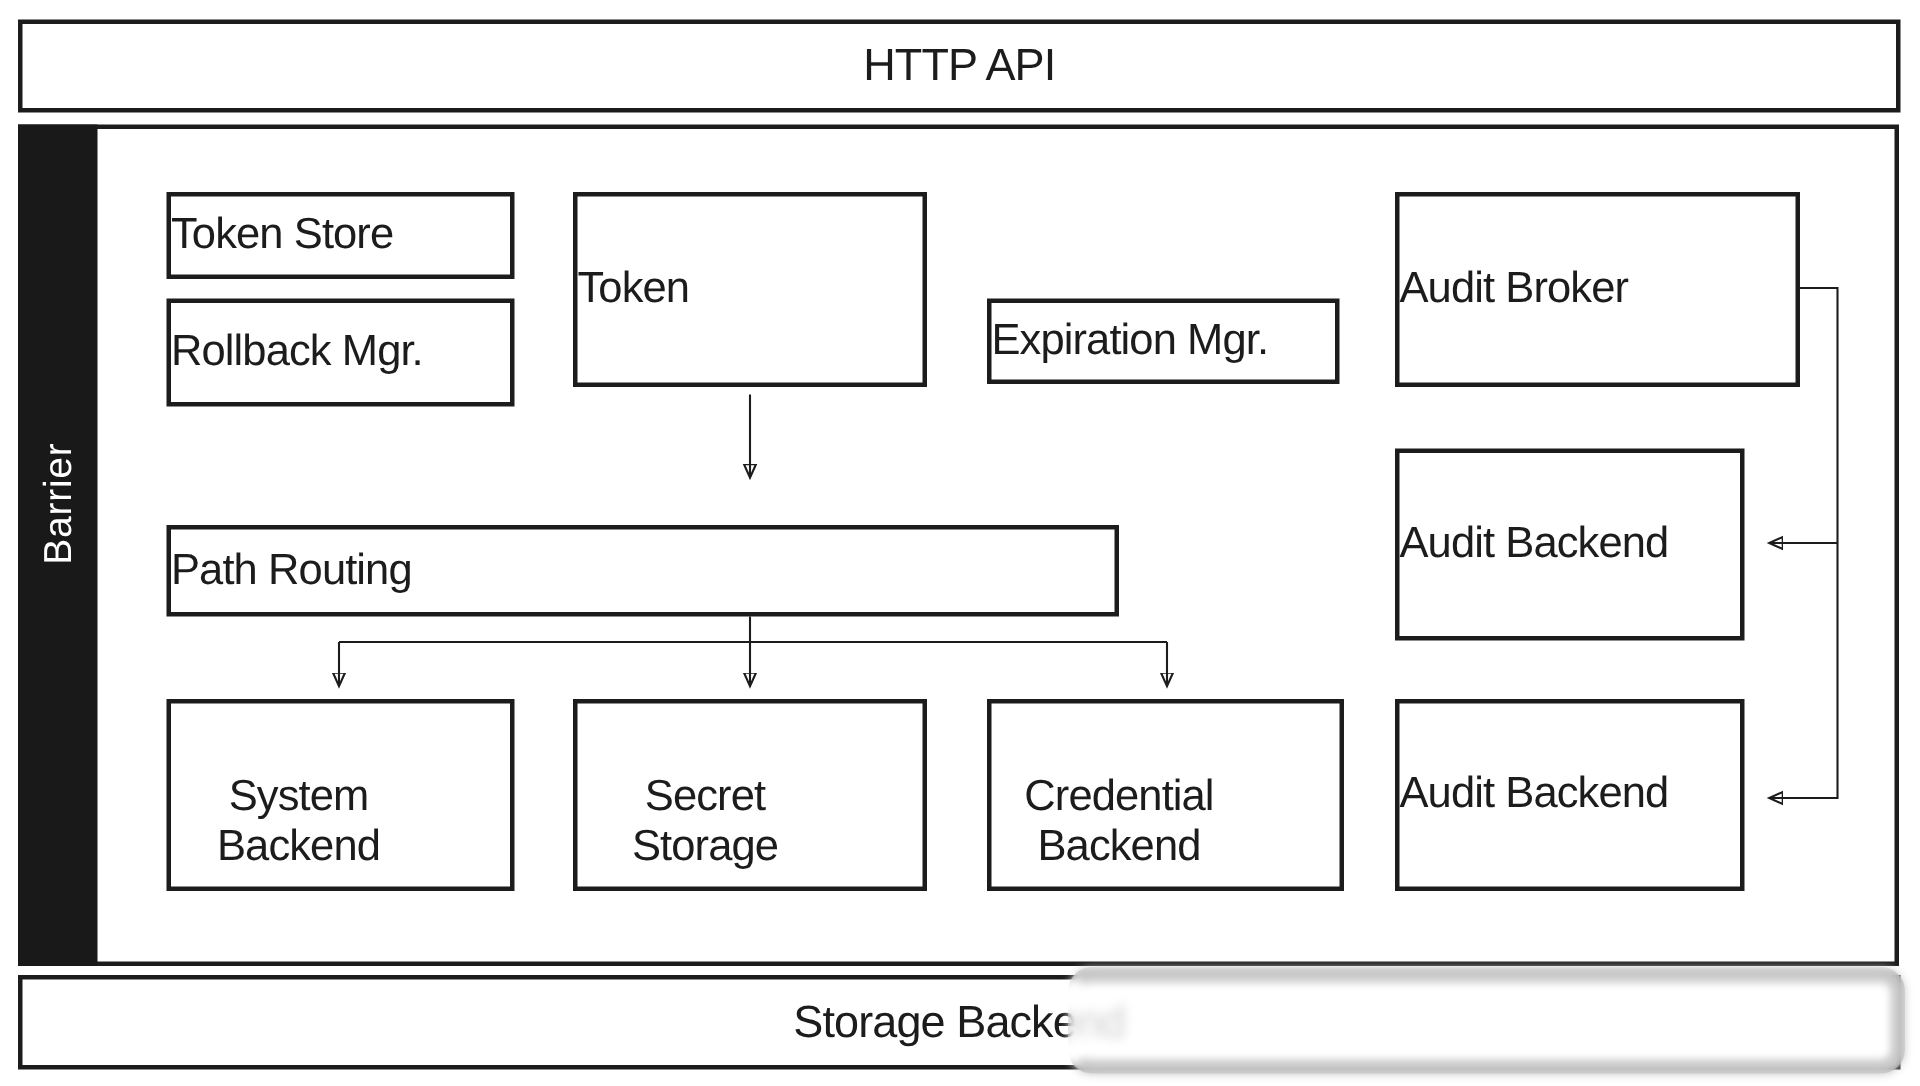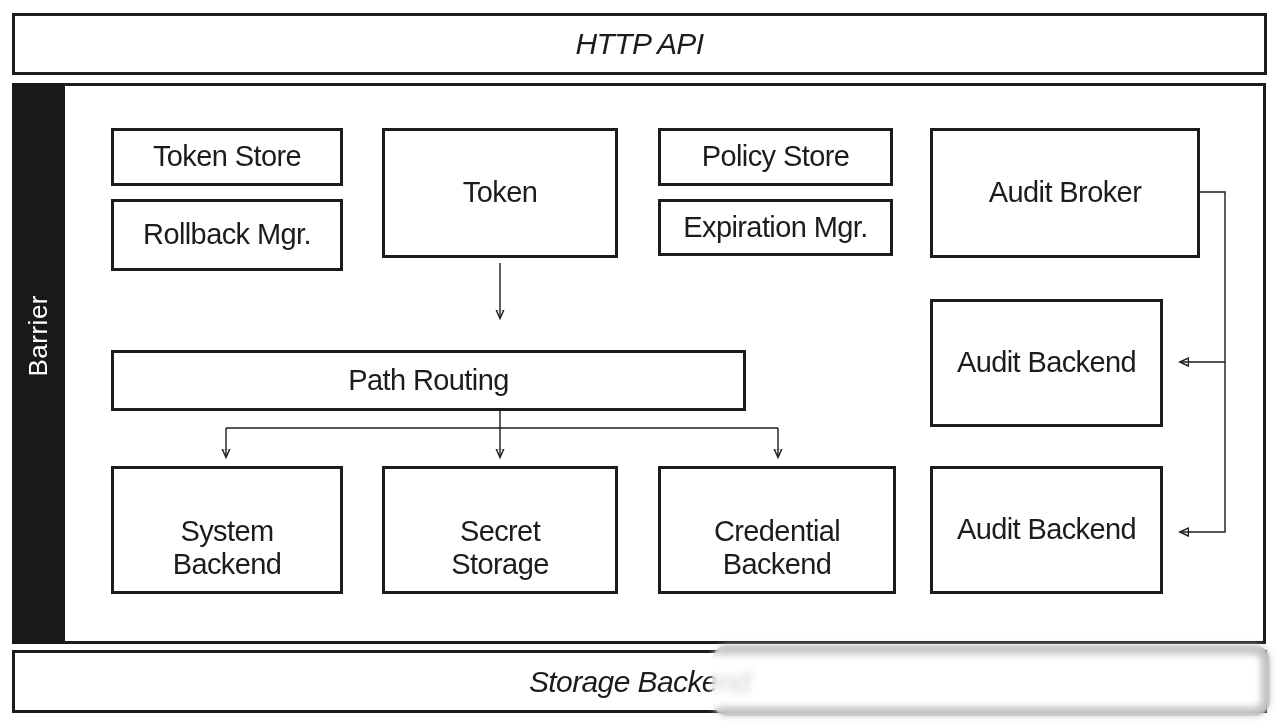--- a/index.html
+++ b/index.html
@@ -4,40 +4,40 @@
 <style>
   html,body{margin:0;padding:0;background:#ffffff;}
   #stage{
     position:relative;width:1280px;height:724px;background:#ffffff;
     font-family:"Liberation Sans","DejaVu Sans",sans-serif;color:#1c1c1c;
     overflow:hidden;
   }
   .bar{
     position:absolute;box-sizing:border-box;background:#ffffff;
     border:3px solid #1c1c1c;display:flex;align-items:center;justify-content:center;
-    font-size:30px;letter-spacing:-0.6px;font-style:italic;
+    font-size:30px;letter-spacing:-0.6px;
   }
   #http-bar{left:12px;top:13px;width:1255px;height:62px;}
   #storage-bar{left:12px;top:650px;width:1255px;height:63px;}
   #barrier-container{
     position:absolute;left:12px;top:83px;width:1254px;height:561px;
     box-sizing:border-box;border:3px solid #1c1c1c;background:#ffffff;
   }
   #barrier-sidebar{
     position:absolute;left:12px;top:83px;width:53px;height:561px;
     background:#191919;display:flex;align-items:center;justify-content:center;
   }
   #barrier-sidebar .vlabel{
     writing-mode:vertical-rl;transform:rotate(180deg);
     color:#ffffff;font-size:26px;letter-spacing:0.5px;
     margin-bottom:55px;
   }
   .node{
     position:absolute;box-sizing:border-box;background:#ffffff;
-    border:3px solid #1c1c1c;display:flex;align-items:center;justify-content:center;
+    border:3px solid #1c1c1c;display:flex;align-items:center;justify-content:flex-start;
     text-align:center;font-size:29px;letter-spacing:-0.6px;line-height:1.15;
   }
   .node .label{display:inline-block;}
   .node.wrap .label{max-width:170px;margin-top:36px;}
   #connectors{position:absolute;left:0;top:0;pointer-events:none;}
   #connectors path{stroke:#1c1c1c;stroke-width:1.4;fill:none;}
   #blur-overlay{
     position:absolute;left:712px;top:645px;width:558px;height:71px;
     box-sizing:border-box;background:rgba(255,255,255,0.78);
     border:9px solid #c7c7c7;border-left-color:rgba(255,255,255,0.0);
@@ -76,23 +76,20 @@
 
   <div class="node" style="left:111px;top:128px;width:232px;height:58px">
     <span class="label">Token Store</span>
   </div>
   <div class="node" style="left:111px;top:199px;width:232px;height:72px">
     <span class="label">Rollback Mgr.</span>
   </div>
   <div class="node" style="left:382px;top:128px;width:236px;height:130px">
     <span class="label">Token</span>
   </div>
-  <div class="node" style="left:658px;top:128px;width:235px;height:58px">
-    <span class="label">Policy Store</span>
-  </div>
   <div class="node" style="left:658px;top:199px;width:235px;height:57px">
     <span class="label">Expiration Mgr.</span>
   </div>
   <div class="node" style="left:930px;top:128px;width:270px;height:130px">
     <span class="label">Audit Broker</span>
   </div>
   <div class="node" style="left:111px;top:350px;width:635px;height:61px">
     <span class="label">Path Routing</span>
   </div>
   <div class="node" style="left:930px;top:299px;width:233px;height:128px">

